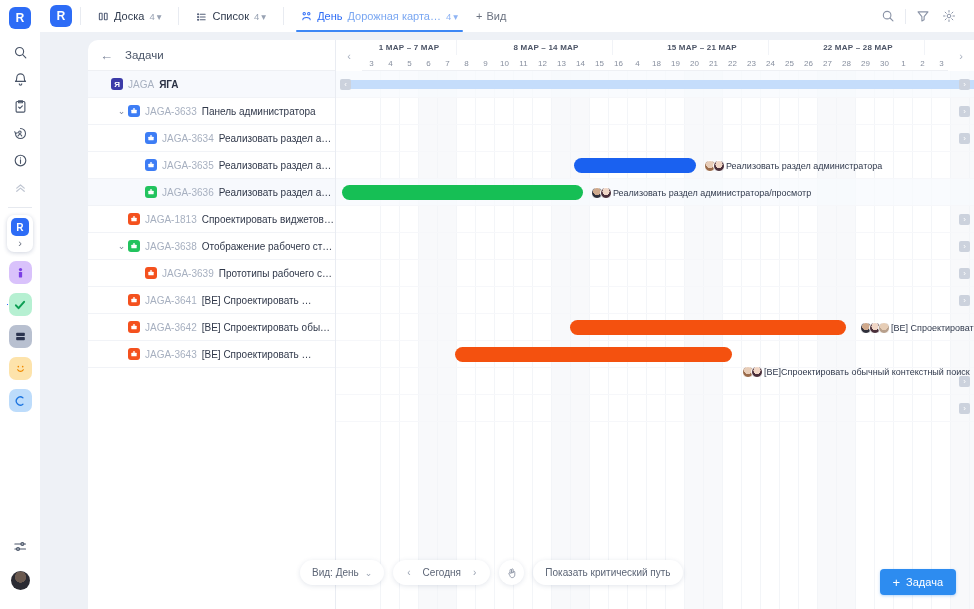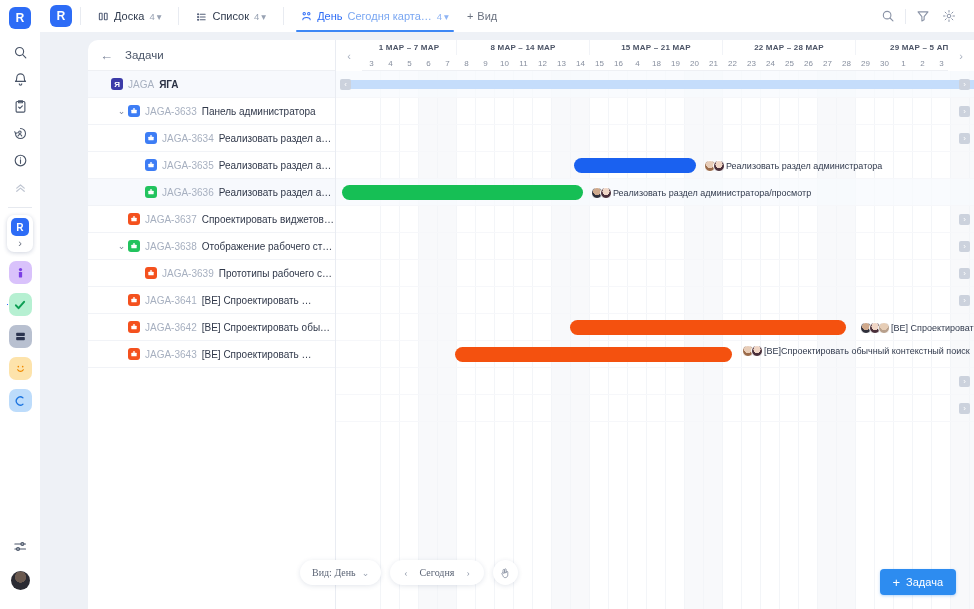--- a/index.html
+++ b/index.html
@@ -209,21 +209,21 @@
     width: 11px; height: 11px; border-radius: 2px;
     background: #ccd2dd; color: #fff; font-size: 8px;
     display: flex; align-items: center; justify-content: center;
     cursor: pointer; z-index: 3;
   }
   .edge-chev.l { left: 4px; right: auto; }
 
   
   .gtools {
     position: absolute; left: 212px; bottom: 24px;
-    display: flex; align-items: center; gap: 9px; z-index: 6; font-family: Liberation Serif, serif;
+    display: flex; align-items: center; gap: 9px; z-index: 6;
   }
   .gt {
     height: 25px; background: #fff; border-radius: 13px;
     box-shadow: 0 1px 5px rgba(40,60,110,.13);
     display: flex; align-items: center; gap: 6px;
     padding: 0 12px; font-size: 10px; color: #5c6576; cursor: pointer; white-space: nowrap;
   }
   .gt.round { width: 25px; padding: 0; justify-content: center; }
   .gt .nav-a { color: #9aa3b2; font-size: 10px; padding: 0 2px; }
 
@@ -373,21 +373,21 @@
 
       <div class="tab active">
         <span class="ticon">
           <svg width="11" height="11" viewBox="0 0 24 24" fill="none" stroke="currentColor" stroke-width="2.2">
               <circle cx="7" cy="6" r="2.6"></circle>
               <circle cx="17" cy="6" r="2.6"></circle>
               <path d="M4 19c0-3.3 3.6-5 8-5s8 1.7 8 5" stroke-linecap="round"></path>
             </svg>
         </span>
         <span>День</span>
-        <span class="tsub">Сегодня карта…</span>
+        <span class="tsub">Дорожная карта…</span>
         <span class="tcount" style="color:#8fb4f4"><span>4</span>▾</span>
       </div>
 
       <div class="tab-add">
         <span>+</span>
         <span>Вид</span>
       </div>
 
       <div class="tb-right">
         <div class="tb-ico">
@@ -478,21 +478,21 @@
                 </div>
                 <div class="trow">
                   <div style="width:27px;flex:0 0 27px"></div>
                   <span class="caret"></span>
                   <span class="tico orange">
                     <svg width="8" height="8" viewBox="0 0 24 24" fill="#fff">
                       <rect x="4" y="8" width="16" height="11" rx="2"></rect>
                       <rect x="9" y="4" width="6" height="4" rx="1.4"></rect>
                     </svg>
                   </span>
-                  <span class="tkey">JAGA-3637</span>
+                  <span class="tkey">JAGA-1813</span>
                   <span class="tname">Спроектировать виджетов …</span>
                 </div>
                 <div class="trow">
                   <div style="width:27px;flex:0 0 27px"></div>
                   <span class="caret">⌄</span>
                   <span class="tico green">
                     <svg width="8" height="8" viewBox="0 0 24 24" fill="#fff">
                       <rect x="4" y="8" width="16" height="11" rx="2"></rect>
                       <rect x="9" y="4" width="6" height="4" rx="1.4"></rect>
                     </svg>
@@ -547,21 +547,21 @@
                   </span>
                   <span class="tkey">JAGA-3643</span>
                   <span class="tname">[BE] Спроектировать …</span>
                 </div>
               </div>
           </div>
 
           <div class="gantt-col">
             <div class="gantt-head">
               <div class="head-nav l">‹</div>
-              <div class="week-row" id="week-row" style="padding-left: 26px;">
+              <div class="week-row" id="week-row" style="padding-left: 26px; gap: 23px;">
                   <div class="wk" style="width: 95px; flex-basis: 95px;">1 МАР – 7 МАР</div>
                   <div class="wk" style="width: 133px; flex-basis: 133px;">8 МАР – 14 МАР</div>
                   <div class="wk" style="width: 133px; flex-basis: 133px;">15 МАР – 21 МАР</div>
                   <div class="wk" style="width: 133px; flex-basis: 133px; text-align: center;">22 МАР – 28 МАР</div>
                   <div class="wk" style="width: 133px; flex-basis: 133px;">29 МАР – 5 АПР</div>
                 </div>
               <div class="day-row" id="day-row" style="padding-left: 26px;">
                   <div class="dy">3</div>
                   <div class="dy">4</div>
                   <div class="dy">5</div>
@@ -670,21 +670,21 @@
                   <div class="bar orange" style="left: 234px; width: 276px; top: 249px;"></div>
                   <div class="blabel" style="left: 524px; top: 249px;">
                     <span class="avs">
                       <span class="av c"></span>
                       <span class="av b"></span>
                       <span class="av d"></span>
                     </span>
                     <span>[BE] Спроектировать глобальн</span>
                   </div>
                   <div class="bar orange" style="left: 119px; width: 277px; top: 276px;"></div>
-                  <div class="blabel" style="left: 406px; top: 272px; justify-content: flex-end;">
+                  <div class="blabel" style="left: 406px; top: 293px; justify-content: flex-end;">
                     <span class="avs">
                       <span class="av a"></span>
                       <span class="av b"></span>
                     </span>
                     <span>[BE]Спроектировать обычный контекстный поиск</span>
                   </div>
                 </div>
               <div id="chev-layer">
                   <div class="edge-chev" style="top: 8px;">›</div>
                   <div class="edge-chev" style="top: 35px;">›</div>
@@ -710,20 +710,23 @@
           <div class="gt" style="gap:10px">
             <span class="nav-a">‹</span>
             <span>Сегодня</span>
             <span class="nav-a">›</span>
           </div>
           <div class="gt round">
             <svg width="12" height="12" viewBox="0 0 24 24" fill="none" stroke="#8b94a4" stroke-width="1.7">
                 <path d="M8 12V6.5a1.6 1.6 0 113.2 0V11m0-.5V5.3a1.6 1.6 0 113.2 0V11m0-.8a1.6 1.6 0 113.2 0V16c0 3-2.2 5.3-5.3 5.3S8.6 19.3 7.6 17L5.8 13.6a1.5 1.5 0 012.4-1.7z" stroke-linecap="round" stroke-linejoin="round"></path>
               </svg>
           </div>
+          <div class="gt">
+            <span>Показать критический путь</span>
+          </div>
         </div>
       </div>
 
       <div class="addtask">
         <span style="font-size:13px">+</span>
         <span>Задача</span>
       </div>
     </div>
 
   </div>

